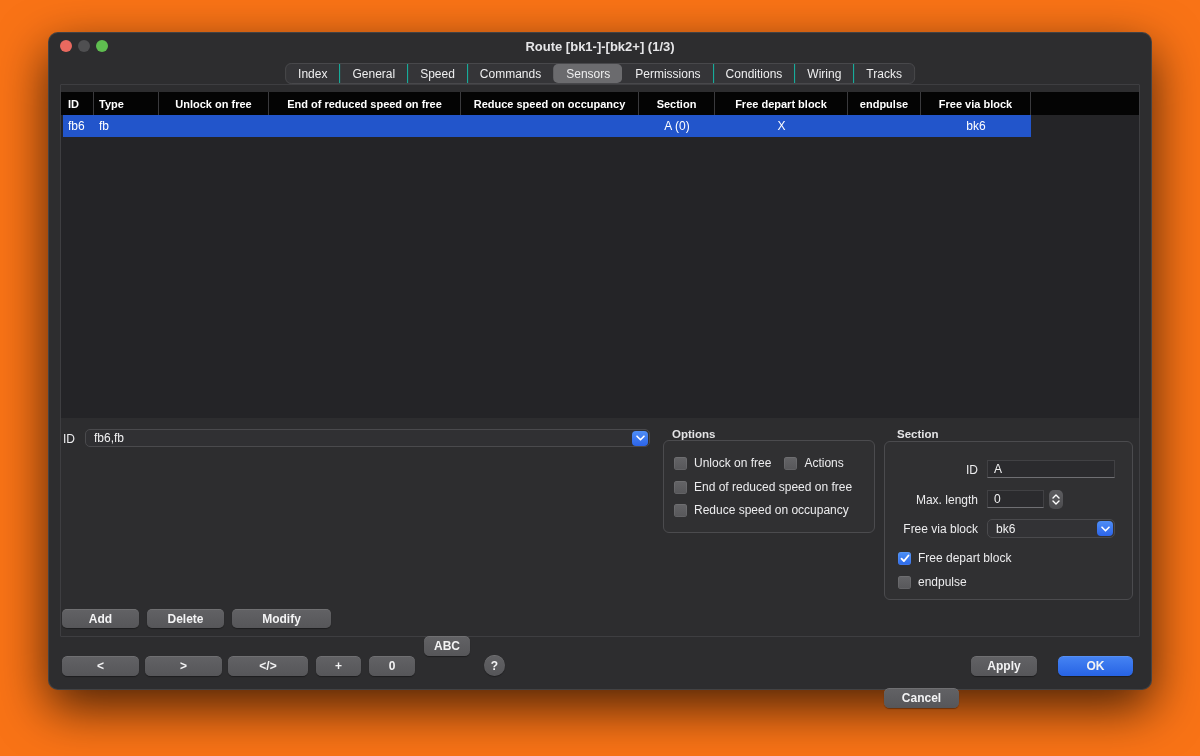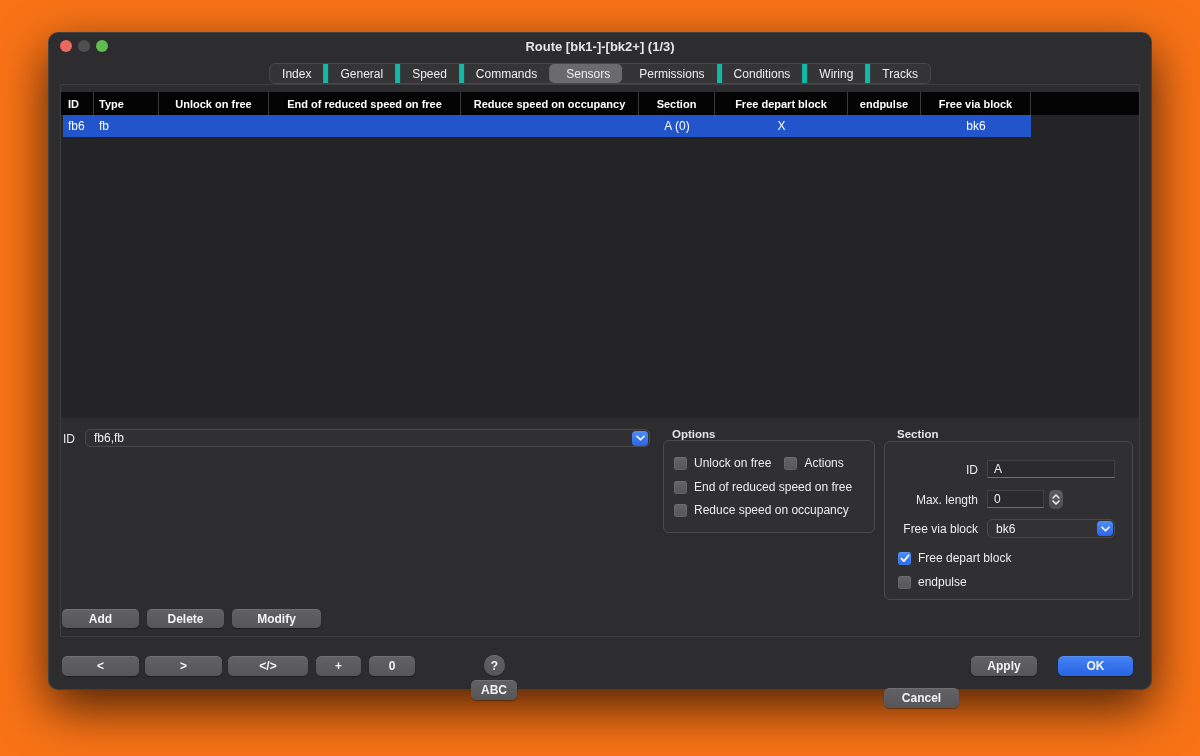--- a/index.html
+++ b/index.html
@@ -20,21 +20,21 @@
   .tl.green { background:#5fbd50; }
   .title { position:absolute; left:0; right:0; top:7px; text-align:center;
            font-size:13px; font-weight:700; color:#e6e6e8; }
 
   
   .tabbar { position:absolute; left:50%; transform:translateX(-50%); top:31px; height:21px;
             display:inline-flex; align-items:stretch; background:#353538;
             border:1px solid #48484b; border-radius:6px; overflow:hidden; z-index:5; }
   .tab { padding:0 12px; font-size:12px; color:#eeeeef; display:flex; align-items:center;
          position:relative; white-space:nowrap; }
-  .tab + .tab { border-left:5px solid #14b8a6; }
+  .tab + .tab { border-left:1px solid #14b8a6; }
   .tab.selected { background:#6b6b6e; border-radius:5px; border-left-color:transparent; }
   .tab.selected + .tab { border-left-color:transparent; }
 
   
   .pane { position:absolute; left:12px; top:52px; width:1080px; height:553px;
           border:1px solid #3e3e41; border-radius:1px; }
 
   
   .table { position:absolute; left:13px; top:60px; width:1078px; height:326px;
            background:#242427; }
@@ -214,28 +214,28 @@
     </div>
     <div class="cbrow" style="left:850px;top:543px;">
       <span class="cb">
         
       </span>
       <span class="label">endpulse</span>
     </div>
 
     <div class="btn" style="left:14px;top:577px;width:77px;">Add</div>
     <div class="btn" style="left:99px;top:577px;width:77px;">Delete</div>
-    <div class="btn" style="left:184px;top:577px;width:89px;">Modify</div>
+    <div class="btn" style="left:184px;top:577px;width:99px;">Modify</div>
 
     <div class="btn tall" style="left:14px;top:624px;width:77px;">&lt;</div>
     <div class="btn tall" style="left:97px;top:624px;width:77px;">&gt;</div>
     <div class="btn tall" style="left:180px;top:624px;width:80px;">&lt;/&gt;</div>
     <div class="btn tall" style="left:268px;top:624px;width:45px;">+</div>
     <div class="btn tall" style="left:321px;top:624px;width:46px;">0</div>
-    <div class="btn tall" style="left:376px;top:648px;width:46px;margin-left:47px;">ABC</div>
+    <div class="btn tall" style="left:376px;top:604px;width:46px;">ABC</div>
     <div class="btn round" style="left:436px;top:623px;">?</div>
 
     <div class="btn tall" style="left:836px;top:656px;width:75px;">Cancel</div>
     <div class="btn tall" style="left:923px;top:624px;width:66px;">Apply</div>
     <div class="btn tall blue" style="left:1010px;top:624px;width:75px;">OK</div>
 
   </div>
 </div>
 
 </body></html>

